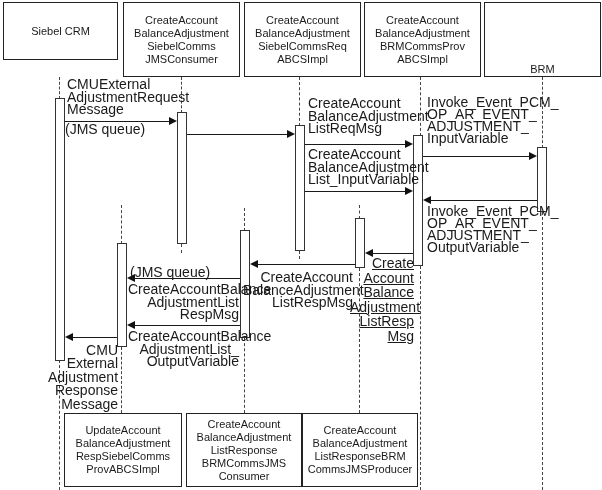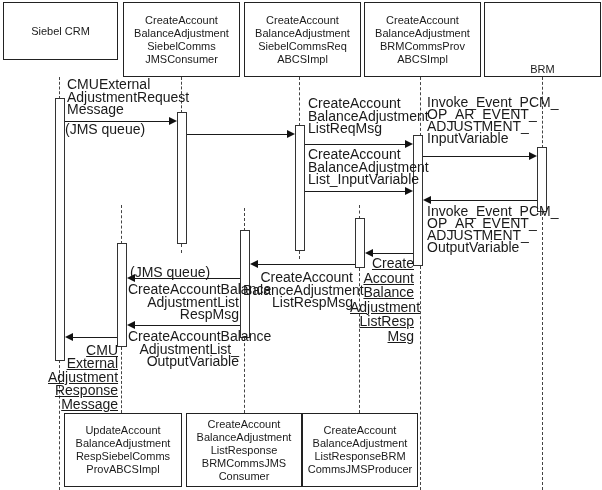--- a/index.html
+++ b/index.html
@@ -158,19 +158,19 @@
   <div class="lbl ta-r" style="left:243px;top:271px;width:110px;">CreateAccount
 BalanceAdjustment
 ListRespMsg</div>
   <div class="lbl ta-c" style="left:130px;top:266px;width:108px;">(JMS queue)</div>
   <div class="lbl ta-r" style="left:128px;top:283px;width:111px;">CreateAccountBalance
 AdjustmentList
 RespMsg</div>
   <div class="lbl ta-r" style="left:128px;top:330px;width:111px;">CreateAccountBalance
 AdjustmentList_
 OutputVariable</div>
-  <div class="lbl ta-r lh134" style="left:48px;top:344px;width:70px;text-decoration:underline;">CMU
+  <div class="lbl ta-r lh134" style="left:48px;top:344px;width:70px;">CMU
 External
 Adjustment
 Response
 Message</div>
 
 </div>
 
 </body></html>

